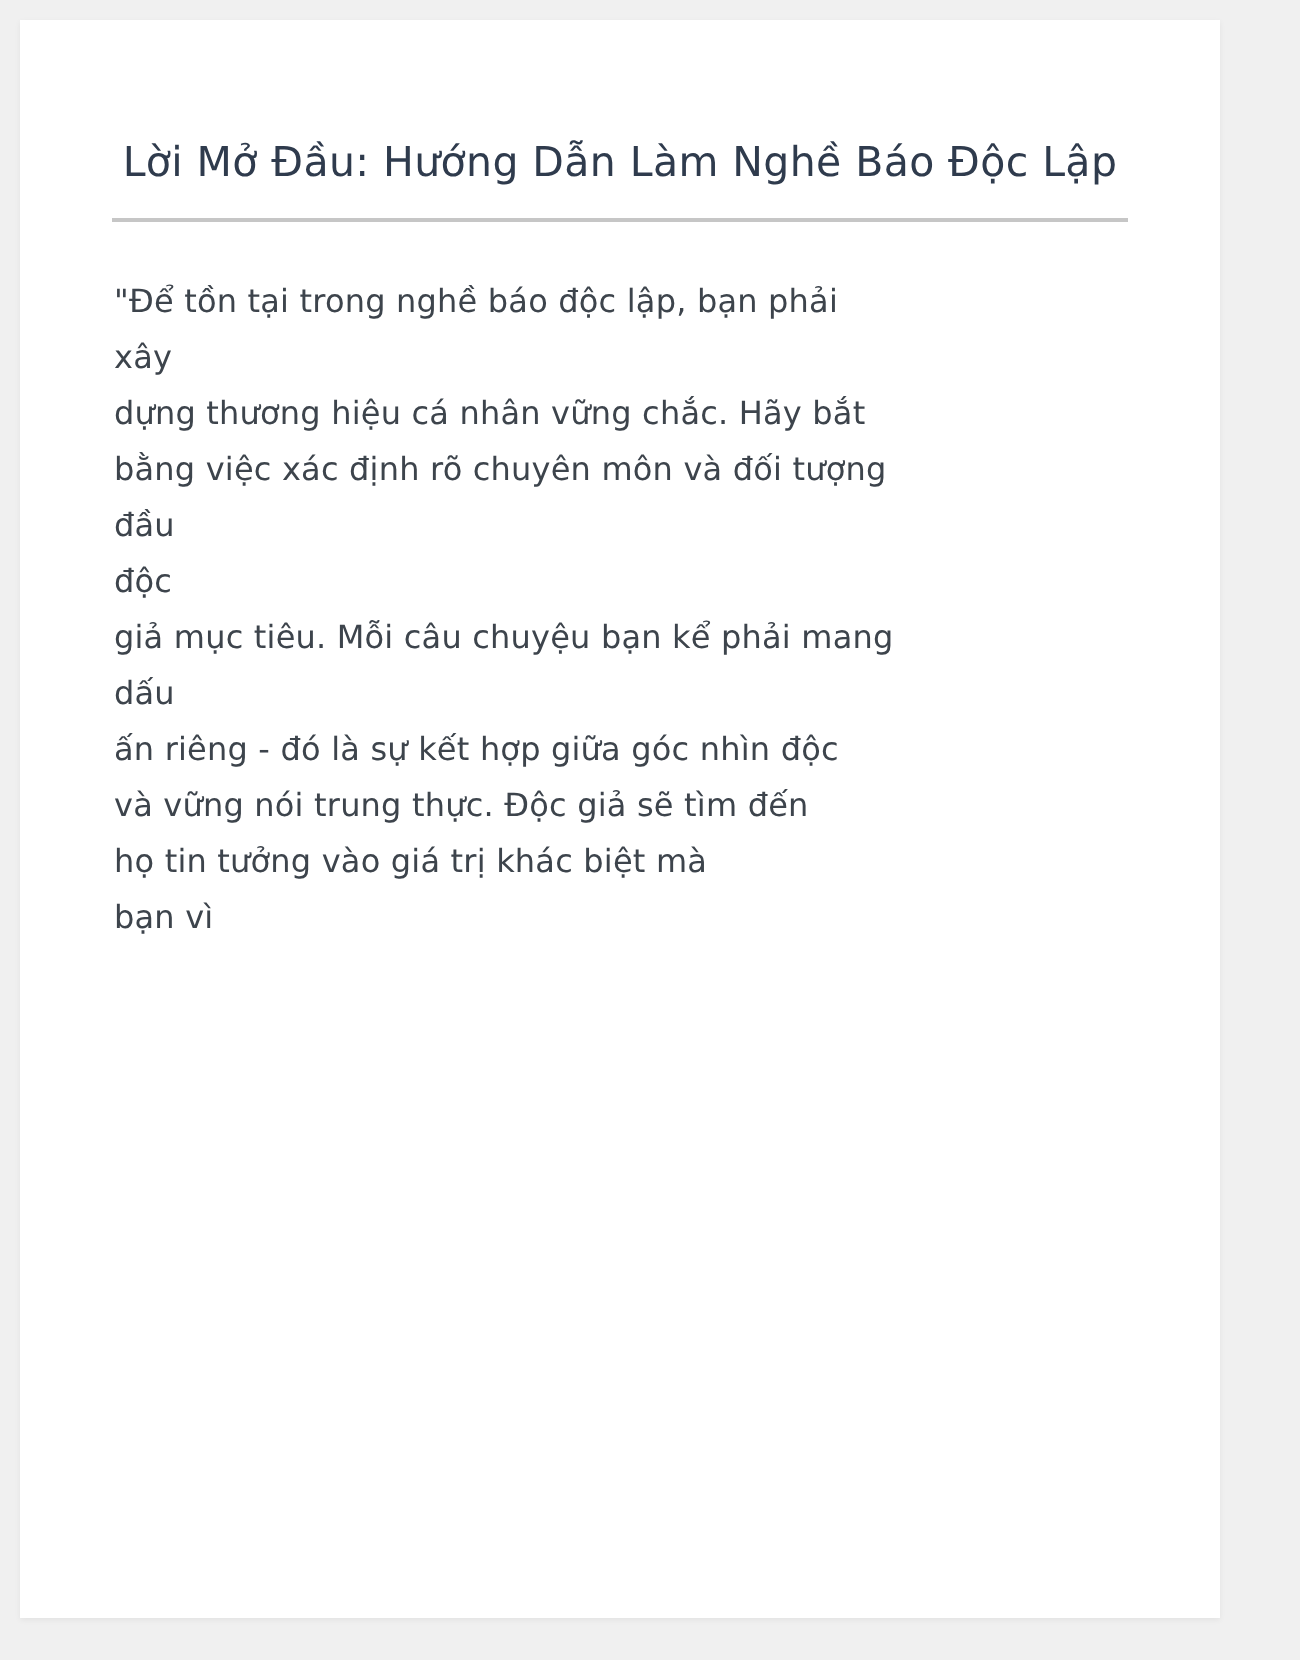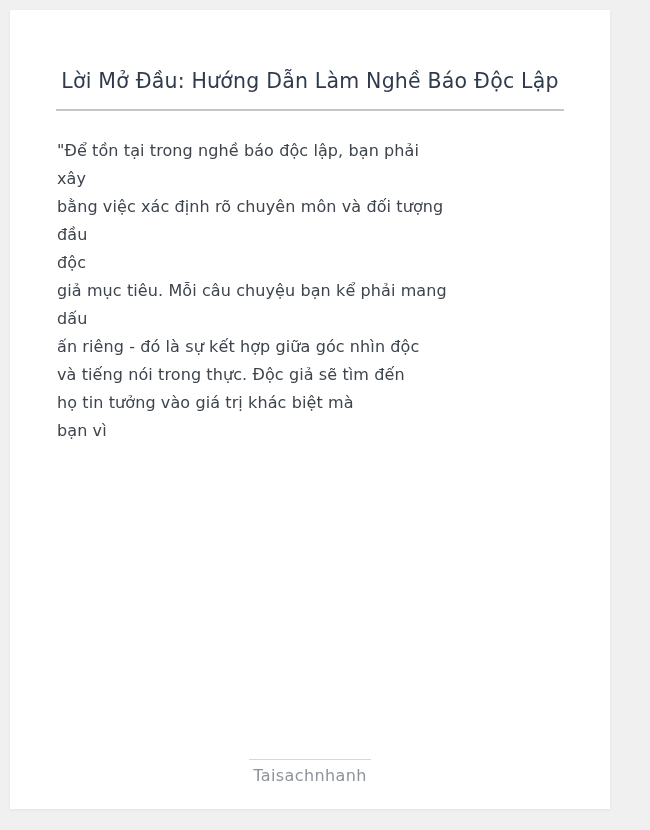--- a/index.html
+++ b/index.html
@@ -77,29 +77,26 @@
 <div class="page">
 
   <div class="page-header">
     <div class="page-title">Lời Mở Đầu: Hướng Dẫn Làm Nghề Báo Độc Lập</div>
     <hr class="title-rule">
   </div>
 
   <div class="page-body">
     <div class="body-line">"Để tồn tại trong nghề báo độc lập, bạn phải</div>
     <div class="body-line">xây</div>
+    <div class="body-line">dựng thương hiệu cá nhân vững chắc. Hãy bắt</div>
     <div class="body-line">bằng việc xác định rõ chuyên môn và đối tượng</div>
     <div class="body-line">đầu</div>
     <div class="body-line">độc</div>
     <div class="body-line">giả mục tiêu. Mỗi câu chuyệu bạn kể phải mang</div>
     <div class="body-line">dấu</div>
     <div class="body-line">ấn riêng - đó là sự kết hợp giữa góc nhìn độc</div>
-    <div class="body-line">và tiếng nói trong thực. Độc giả sẽ tìm đến</div>
+    <div class="body-line">và vững nói trung thực. Độc giả sẽ tìm đến</div>
     <div class="body-line">họ tin tưởng vào giá trị khác biệt mà</div>
     <div class="body-line">bạn vì</div>
   </div>
 
-  <div class="page-footer">
-    <hr class="footer-rule">
-    <div class="footer-brand">Taisachnhanh</div>
-  </div>
 
 </div>
 
 </body></html>

